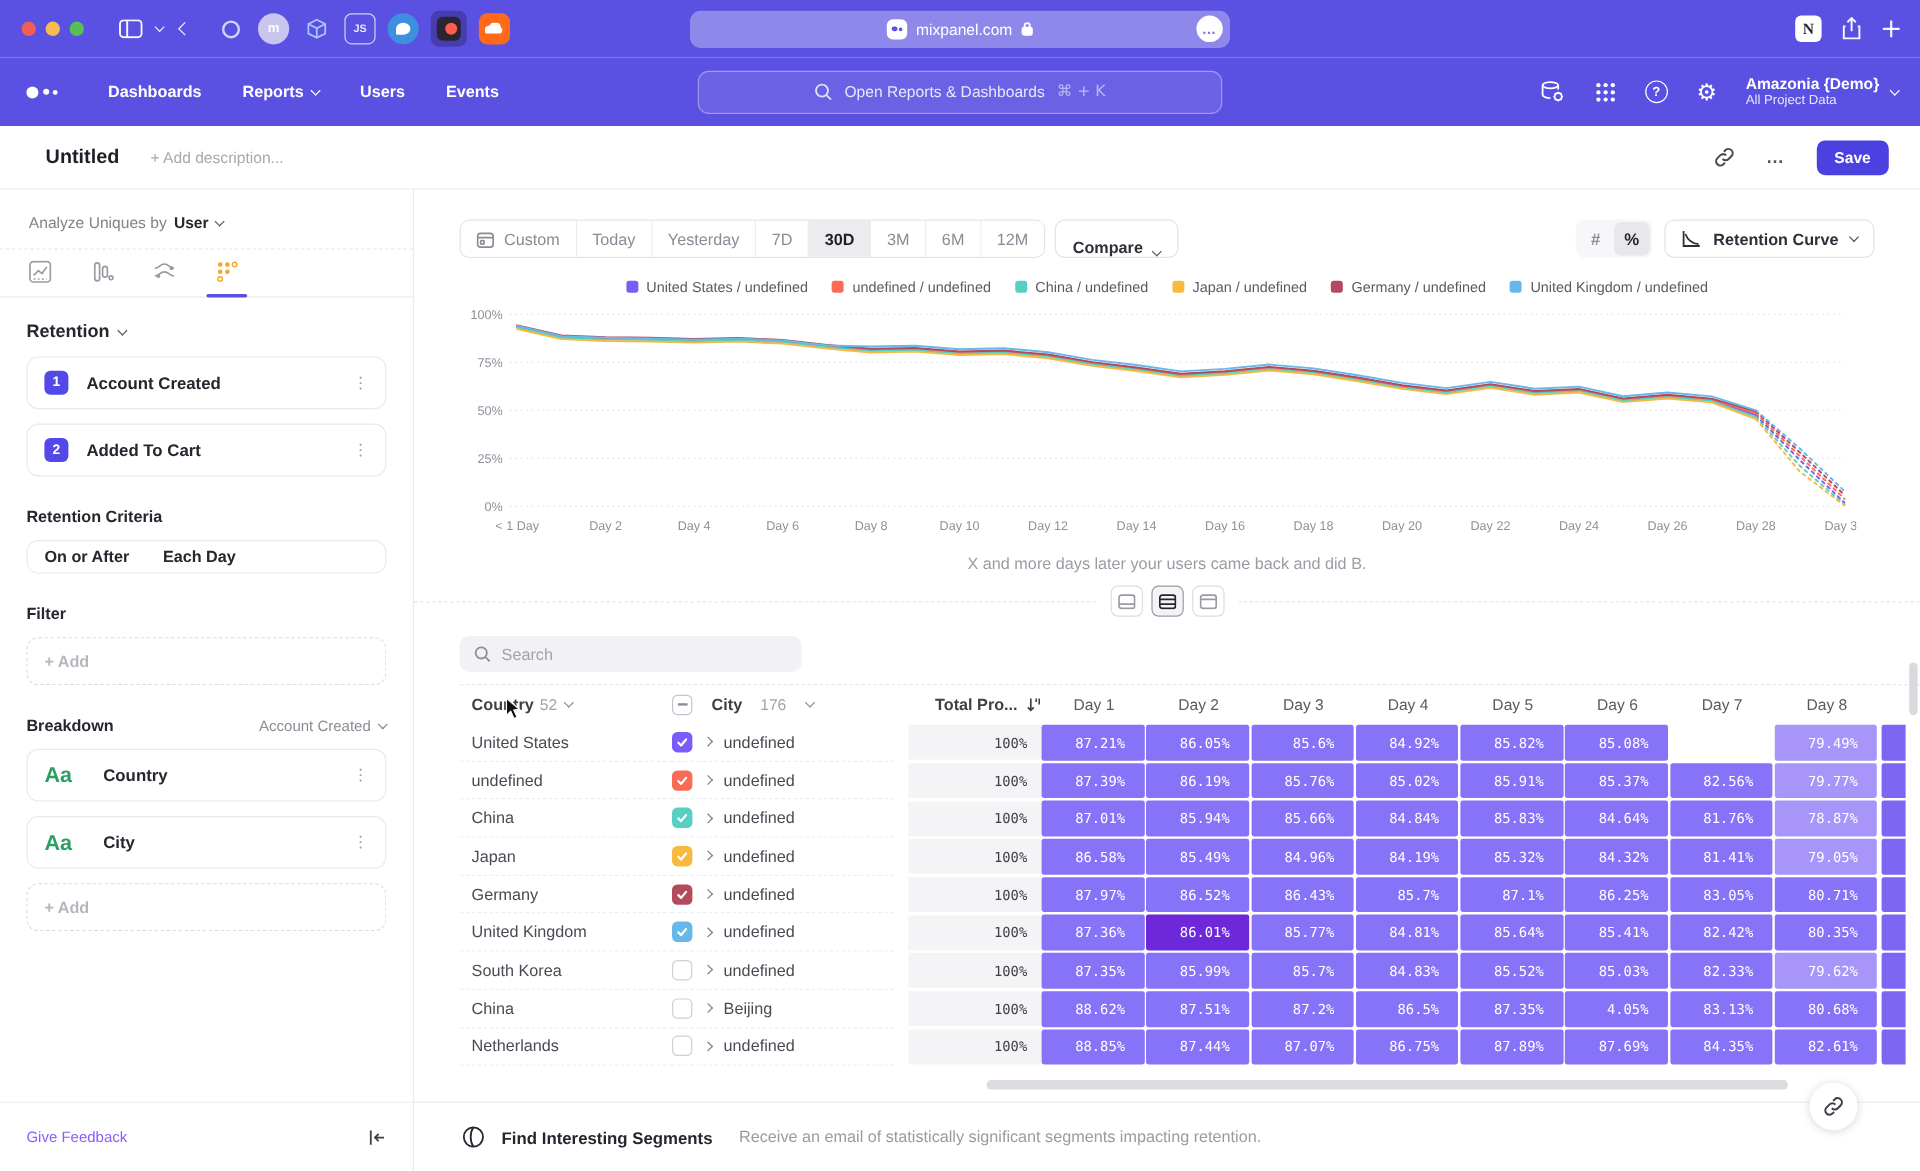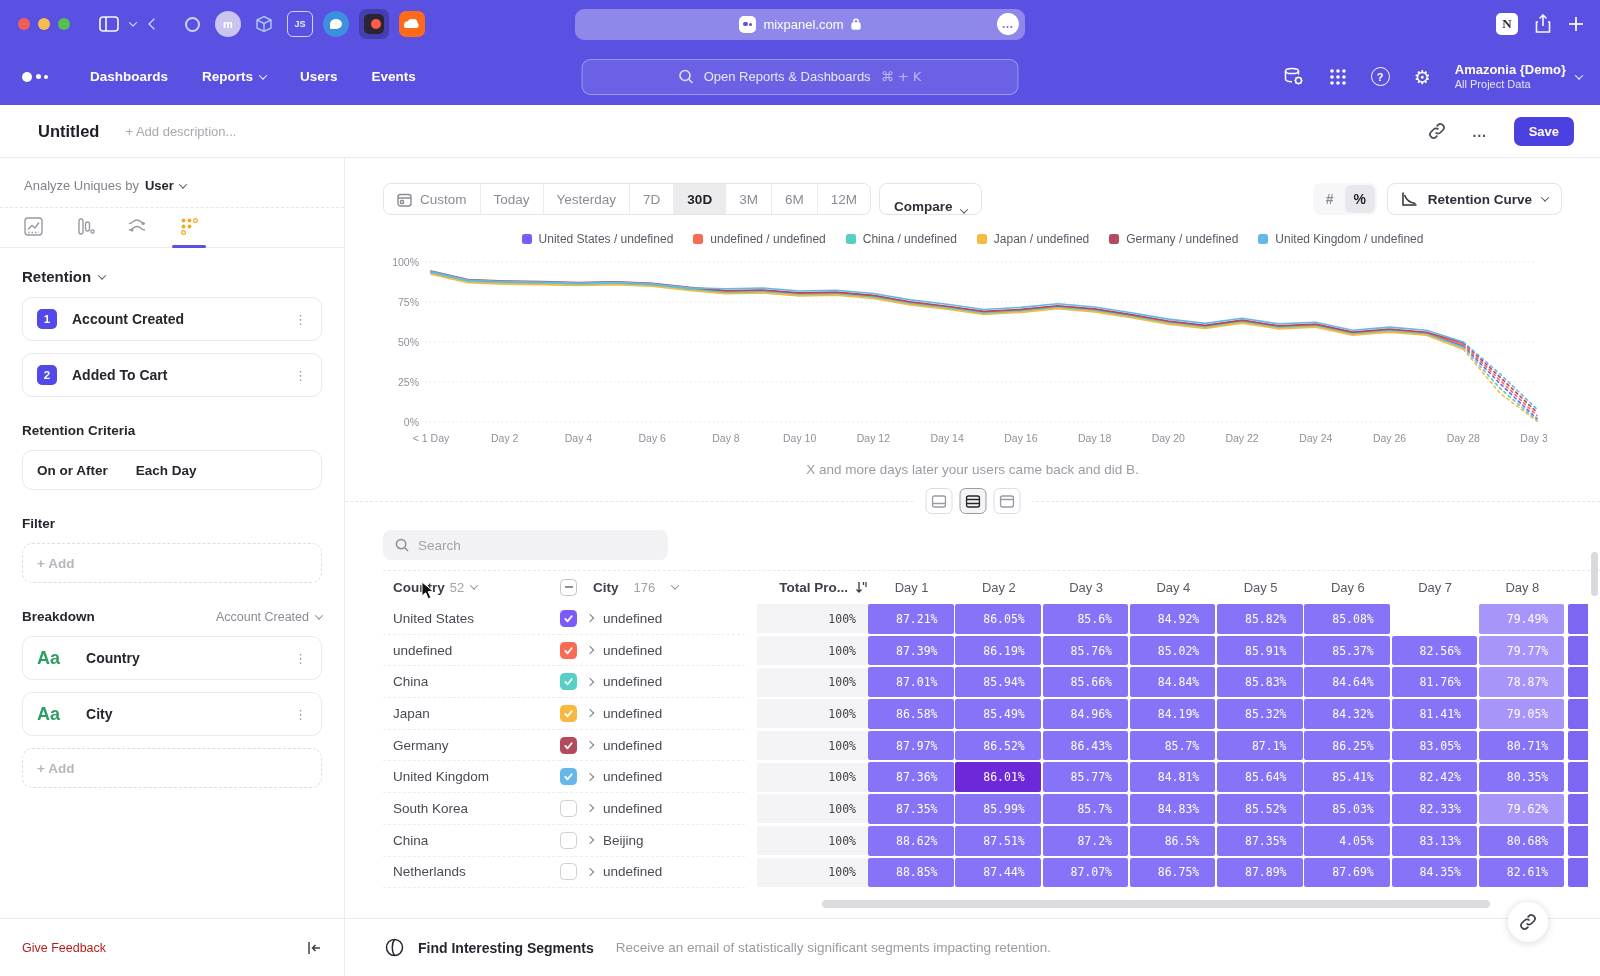--- a/index.html
+++ b/index.html
@@ -57,21 +57,21 @@
   .analyze b { color:#26262e; font-weight:700; }
   .tabs { display:flex; gap:10px; margin:0 -22px; padding:9px 12px 0; border-bottom:1px solid #ececf0; }
   .tab { width:42px; display:flex; justify-content:center; padding-bottom:11px; position:relative; color:#9a9aa4; }
   .tab.active::after { content:""; position:absolute; bottom:-1px; left:4px; right:4px; height:3px; background:#5a50e2; border-radius:2px; }
   .section-h { font-size:15px; font-weight:700; color:#26262e; display:flex; align-items:center; gap:8px; margin-top:20px; }
   .sub-h { font-size:13.5px; font-weight:700; color:#26262e; margin-top:26px; display:flex; align-items:center; }
   .card { border:1px solid #e9e9ee; border-radius:10px; background:#fff; height:44px; display:flex; align-items:center; padding:0 14px; margin-top:12px; }
   .card .num { width:20px; height:20px; background:#5348e8; color:#fff; border-radius:5px; font-size:11.5px; font-weight:700; display:flex; align-items:center; justify-content:center; margin-right:15px; }
   .card .lbl { font-size:14px; color:#26262e; font-weight:600; }
   .more-v { margin-left:auto; color:#9a9aa4; font-family:"DejaVu Sans",sans-serif; font-size:13px; }
-  .card.small { height:40px; }
+  .card.small { height:28px; }
   .card .crit { font-size:13.5px; font-weight:600; color:#26262e; margin-right:28px; }
   .add-card { border:1px dashed #dcdce2; border-radius:10px; height:40px; display:flex; align-items:center; padding:0 14px; margin-top:12px; color:#b6b6be; font-size:13.5px; font-weight:600; }
   .bd-head { display:flex; align-items:center; margin-top:26px; }
   .bd-head .ev { margin-left:auto; font-size:12.5px; color:#8b8b95; display:flex; align-items:center; gap:7px; }
   .aa { color:#2f9e62; font-weight:700; font-size:18px; margin-right:26px; }
 
   
   .controls { display:flex; align-items:center; margin:25px 38px 0; }
   .range-group { display:flex; border:1px solid #e3e3e8; border-radius:8px; overflow:hidden; height:32px; }
   .range-btn { display:flex; align-items:center; gap:8px; padding:0 13px; font-size:13.5px; color:#8b8b95; border-right:1px solid #ececf0; background:#fff; }
@@ -116,21 +116,21 @@
   .cb { width:17px; height:17px; border-radius:4.5px; display:flex; align-items:center; justify-content:center; flex:none; }
   .cb.un { border:1.5px solid #cfcfd6; background:#fff; }
   .cb-dash { width:17px; height:17px; border-radius:4.5px; border:1.5px solid #c4c4cc; background:#fff; display:flex; align-items:center; justify-content:center; margin-right:10px; }
   .cb-dash i { width:8px; height:1.8px; background:#8e8e98; display:block; }
   .row-chev { color:#7d7d88; }
   .hscroll { position:absolute; left:477px; bottom:10px; width:668px; height:8px; border-radius:4px; background:#dcdce0; }
   .vscroll { position:absolute; right:2px; top:394px; width:7px; height:44px; border-radius:4px; background:#d9d9de; }
 
   
   .bottombar { height:58px; border-top:1px solid #ececf0; display:flex; background:#fff; }
-  .bb-left { width:345px; min-width:345px; border-right:1px solid #ececf0; display:flex; align-items:center; padding:0 22px; color:#b91c1c; font-size:12.5px; }
+  .bb-left { width:345px; min-width:345px; border-right:1px solid #ececf0; display:flex; align-items:center; padding:0 22px; color:#8b5cf6; font-size:12.5px; }
   .bb-collapse { margin-left:auto; color:#3f3f49; }
   .bb-right { flex:1; display:flex; align-items:center; padding-left:40px; gap:14px; }
   .seg-title { font-size:14px; font-weight:700; color:#26262e; }
   .seg-desc { font-size:13.5px; color:#9a9aa2; margin-left:8px; }
   .float-btn { position:absolute; right:52px; bottom:34px; width:40px; height:40px; border-radius:50%; background:#fff; box-shadow:0 1px 8px rgba(0,0,0,.16); display:flex; align-items:center; justify-content:center; color:#3f3f49; z-index:5; }
 
   .cursor { position:absolute; left:421px; top:581px; z-index:9; }
   svg { display:block; }
 </style>
 </head>

